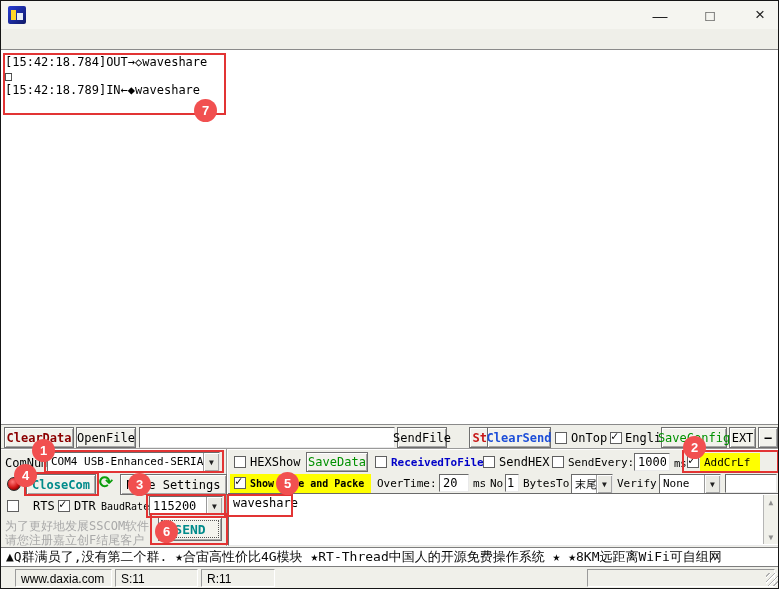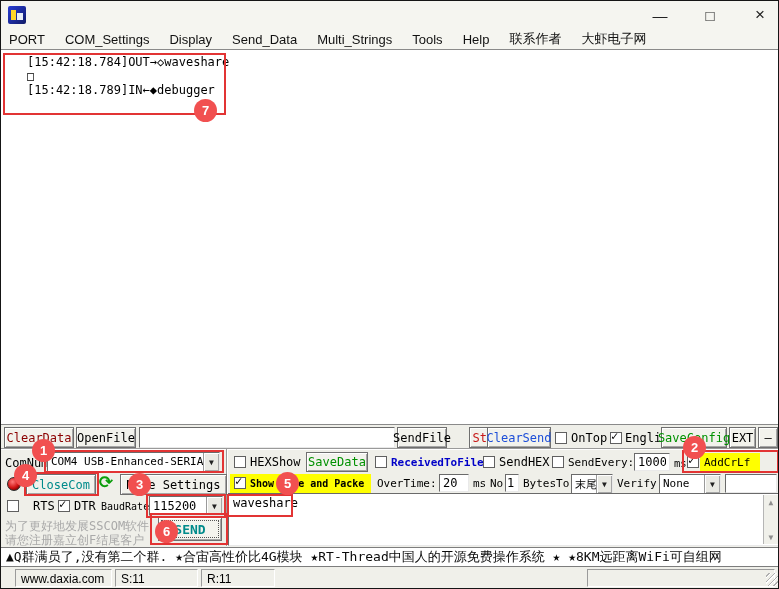--- a/index.html
+++ b/index.html
@@ -16,21 +16,21 @@
   .appicon:before{content:"";position:absolute;left:3px;top:4px;width:5px;height:10px;background:#ffd629;}
   .appicon:after{content:"";position:absolute;right:3px;top:7px;width:6px;height:7px;background:#e8eef7;}
   .wtitle{position:absolute;left:32px;top:6px;font:13px "Liberation Sans",sans-serif;color:#111;white-space:nowrap;}
   .wbtn{position:absolute;top:0;width:38px;height:28px;display:flex;align-items:center;justify-content:center;
     font:15px "Liberation Sans",sans-serif;color:#222;background:transparent;border:none;}
   .menubar{position:absolute;left:0;top:28px;width:779px;height:20px;background:#f5f5f0;display:flex;align-items:center;}
   .mitem{font:13px "Liberation Sans",sans-serif;color:#111;padding:0 10px;white-space:nowrap;}
   
   .rx{position:absolute;left:0;top:48px;width:779px;height:376px;background:#fff;
     border-top:1px solid #8a8a8a;border-bottom:1px solid #8a8a8a;padding:5px 4px;}
-  .rx div{font:12px "DejaVu Sans Mono",monospace;line-height:14px;white-space:pre;margin-left:22px;}
+  .rx div{font:12px "DejaVu Sans Mono",monospace;line-height:14px;white-space:pre;}
   
   .hgroove{position:absolute;left:0;top:447px;width:779px;height:2px;border-top:1px solid #9a9a9a;border-bottom:1px solid #fff;}
   .vgroove{position:absolute;left:225px;top:448px;width:2px;height:97px;border-left:1px solid #9a9a9a;border-right:1px solid #fff;}
   .btn{position:absolute;height:21px;background:#f2f2ec;border:1px solid #6f6f6f;
     box-shadow:inset 1px 1px 0 #ffffff, inset -1px -1px 0 #a6a6a6;
     font:12px "DejaVu Sans Mono",monospace;display:flex;align-items:center;justify-content:center;
     padding:0;white-space:nowrap;}
   .lbl{position:absolute;font:12px "DejaVu Sans Mono",monospace;white-space:nowrap;}
   .inp{position:absolute;background:#fff;border:1px solid;border-color:#6a6a6a #e9e9e9 #e9e9e9 #6a6a6a;
     font:12px "DejaVu Sans Mono",monospace;padding:1px 3px;}
@@ -64,50 +64,39 @@
   .refresh{position:absolute;left:98px;top:471px;font:bold 17px "DejaVu Sans",sans-serif;color:#0a9d0a;}
   
   .infobar{position:absolute;left:0;top:546px;width:779px;height:20px;background:#fff;
     border-top:1px solid #7d7d7d;border-bottom:1px solid #7d7d7d;display:flex;align-items:center;}
   .infobar span{font:13px "DejaVu Sans Mono",monospace;color:#0a0a0a;padding-left:5px;white-space:nowrap;}
   .statusbar{position:absolute;left:0;top:567px;width:779px;height:21px;background:#f0f0ea;}
   .scell{position:absolute;top:1px;height:18px;border:1px solid;border-color:#9b9b9b #ffffff #ffffff #9b9b9b;
     font:12px "Liberation Sans",sans-serif;padding:2px 5px;white-space:nowrap;overflow:hidden;margin-left:12px;}
   .grip{position:absolute;right:1px;top:5px;width:13px;height:13px;
     background:repeating-linear-gradient(135deg,transparent 0 2px,#b0b0b0 2px 3px,#fff 3px 4px);}
-  .bold{font-weight:normal;}
+  .bold{font-weight:bold;}
 </style>
 </head>
 <body>
 
 <div id="win">
 
   <div class="titlebar">
     <div class="appicon"></div>
     <button class="wbtn" style="left:640px;">—</button>
     <button class="wbtn" style="left:690px;">□</button>
     <button class="wbtn" style="left:740px;font-size:17px;">×</button>
   </div>
 
-  <div class="menubar">
-    <span class="mitem" style="padding-left:8px;">PORT</span>
-    <span class="mitem">COM_Settings</span>
-    <span class="mitem">Display</span>
-    <span class="mitem">Send_Data</span>
-    <span class="mitem">Multi_Strings</span>
-    <span class="mitem">Tools</span>
-    <span class="mitem">Help</span>
-    <span class="mitem">联系作者</span>
-    <span class="mitem">大虾电子网</span>
-  </div>
 
   <div class="rx">
     <div>[15:42:18.784]OUT→◇waveshare</div>
     <div>□</div>
-    <div>[15:42:18.789]IN←◆debugger</div>
+    <div>[15:42:18.789]IN←◆waveshare</div>
   </div>
 
   <button class="btn bold" style="left:3px;top:426px;width:70px;color:#8b0000;">ClearData</button>
   <button class="btn" style="left:75px;top:426px;width:60px;">OpenFile</button>
   <input class="inp" style="left: 138px; top: 426px; width: 256px; height: 21px;" value="">
   <button class="btn" style="left:396px;top:426px;width:50px;">SendFile</button>
   <button class="btn bold" style="left:448px;top:426px;width:36px;color:#c81919;margin-left:20px;">Stop</button>
   <button class="btn bold" style="left:486px;top:426px;width:64px;color:#1d4ed8;">ClearSend</button>
   <span class="cb" style="left:554px;top:431px;"></span>
   <span class="lbl" style="left:570px;top:430px;">OnTop</span>

